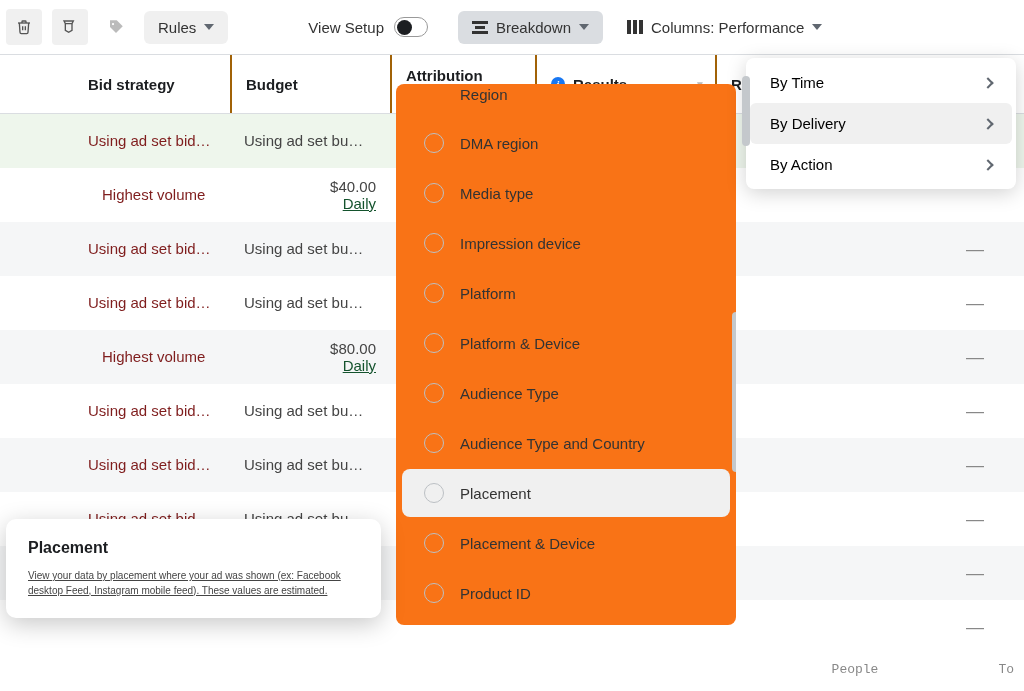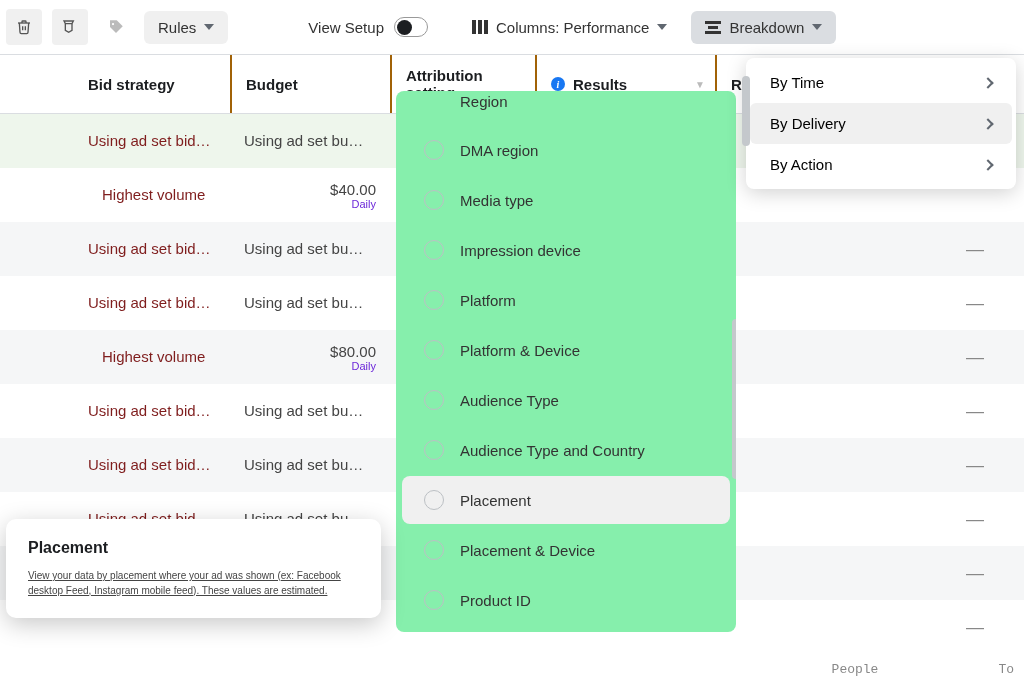--- a/index.html
+++ b/index.html
@@ -37,28 +37,28 @@
 
 .rows { }
 .row { display: flex; height: 54px; align-items: center; border-bottom: 0; }
 .row.striped { background: #f5f6f7; }
 .row.green { background: #eef6ec; }
 .cell { padding: 0 14px; display: flex; align-items: center; height: 100%; }
 .cell.bid { width: 156px; margin-left: 74px; color: #7f1d1d; font-size: 15px; white-space: nowrap; overflow: hidden; text-overflow: ellipsis; display: block; line-height: 54px; }
 .cell.bid.indent { padding-left: 28px; }
 .cell.budget { width: 160px; color: #444; font-size: 15px; white-space: nowrap; overflow: hidden; text-overflow: ellipsis; display: flex; flex-direction: column; align-items: flex-end; justify-content: center; }
 .cell.budget .amount { font-size: 15px; }
-.cell.budget .freq { font-size: 11px; color: #6d28d9; }
+.cell.budget .freq { font-size: 15px; color: #14532d; text-decoration: underline; }
 .cell.budget.text { align-items: flex-start; display: block; line-height: 54px; }
 .cell.reach { flex: 1; justify-content: flex-end; color: #888; font-size: 18px; padding-right: 40px; }
 .cell.attr-spacer { width: 145px; }
 .cell.results-spacer { width: 180px; }
 
 
-.delivery-panel { position: absolute; left: 396px; top: 91px; width: 340px; background: #86efac; border-radius: 8px; z-index: 20; padding: 6px 0; max-height: 580px; overflow: hidden; }
+.delivery-panel { position: absolute; left: 396px; top: 84px; width: 340px; background: #f97316; border-radius: 8px; z-index: 20; padding: 6px 0; max-height: 580px; overflow: hidden; }
 .delivery-panel::before { content: ""; position: absolute; right: -4px; top: 228px; width: 8px; height: 160px; background: #c4c8cc; border-radius: 4px; }
 .radio-item { display: flex; align-items: center; gap: 16px; padding: 14px 22px; cursor: pointer; font-size: 15px; color: #333; border-radius: 8px; margin: 2px 6px; }
 .radio-item.hover { background: #f0f0f0; }
 .radio { width: 20px; height: 20px; border: 1.5px solid #bcc0c4; border-radius: 50%; flex-shrink: 0; }
 .radio-item.first { padding-top: 0; margin-top: -4px; padding-left: 22px; }
 .radio-item.first .lbl { margin-left: 36px; }
 
 
 .breakdown-menu { position: absolute; right: 8px; top: 58px; width: 270px; background: #fff; border-radius: 8px; box-shadow: 0 4px 20px rgba(0,0,0,0.18); z-index: 30; padding: 4px; }
 .breakdown-menu::before { content: ""; position: absolute; left: -4px; top: 18px; width: 8px; height: 70px; background: #c4c8cc; border-radius: 4px; }
@@ -105,38 +105,38 @@
     <span>Rules</span>
     <span class="caret"></span>
   </div>
   <div style="flex:0 0 40px"></div>
   <div class="view-setup">
     <span>View Setup</span>
     <div class="toggle">
         <div class="dot"></div>
       </div>
   </div>
+  <div class="chip-btn active">
+    <span class="breakdown-icon">
+        <span class="a"></span>
+        <span class="b"></span>
+        <span class="c"></span>
+      </span>
+    <span>Breakdown</span>
+    <span class="caret"></span>
+  </div>
   <div class="chip-btn light">
     <span class="cols-icon">
         <span></span>
         <span></span>
         <span></span>
       </span>
     <span>Columns: Performance</span>
     <span class="caret"></span>
   </div>
-  <div class="chip-btn active">
-    <span class="breakdown-icon">
-        <span class="a"></span>
-        <span class="b"></span>
-        <span class="c"></span>
-      </span>
-    <span>Breakdown</span>
-    <span class="caret"></span>
-  </div>
 </div>
 
 <div class="headers">
   <div class="hcell bid-col">
       <span>Bid strategy</span>
     </div>
   <div class="hcell budget-col">
       <span>Budget</span>
     </div>
   <div class="hcell attr-col">

